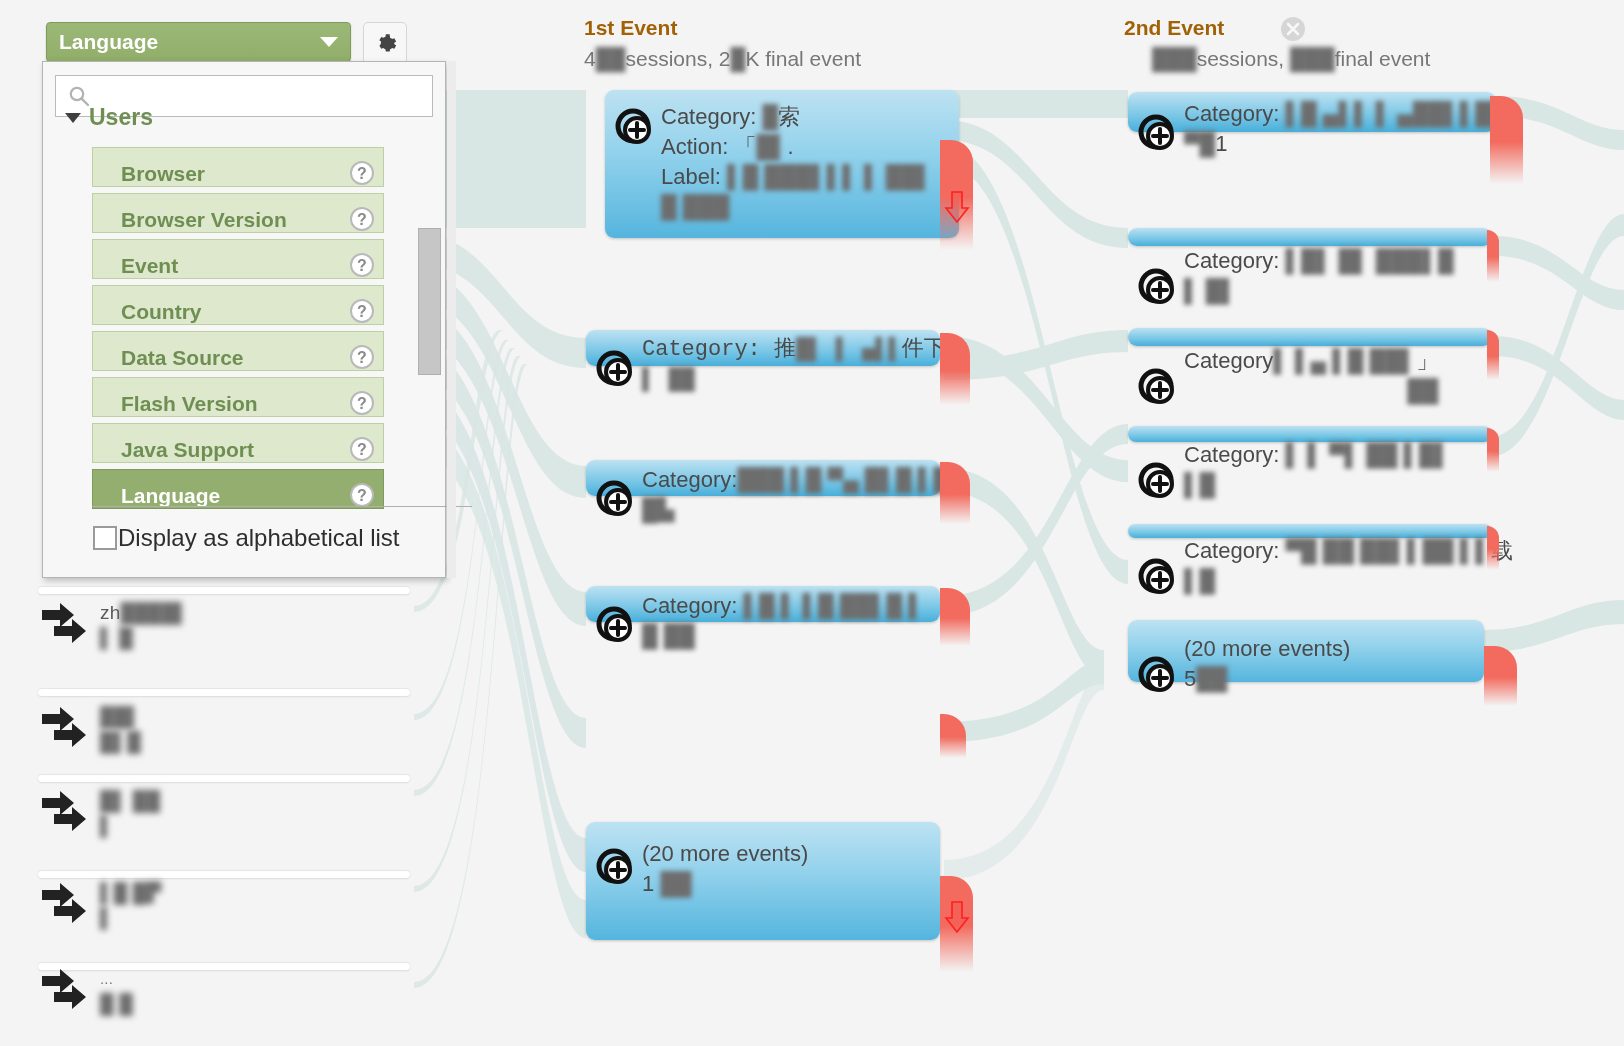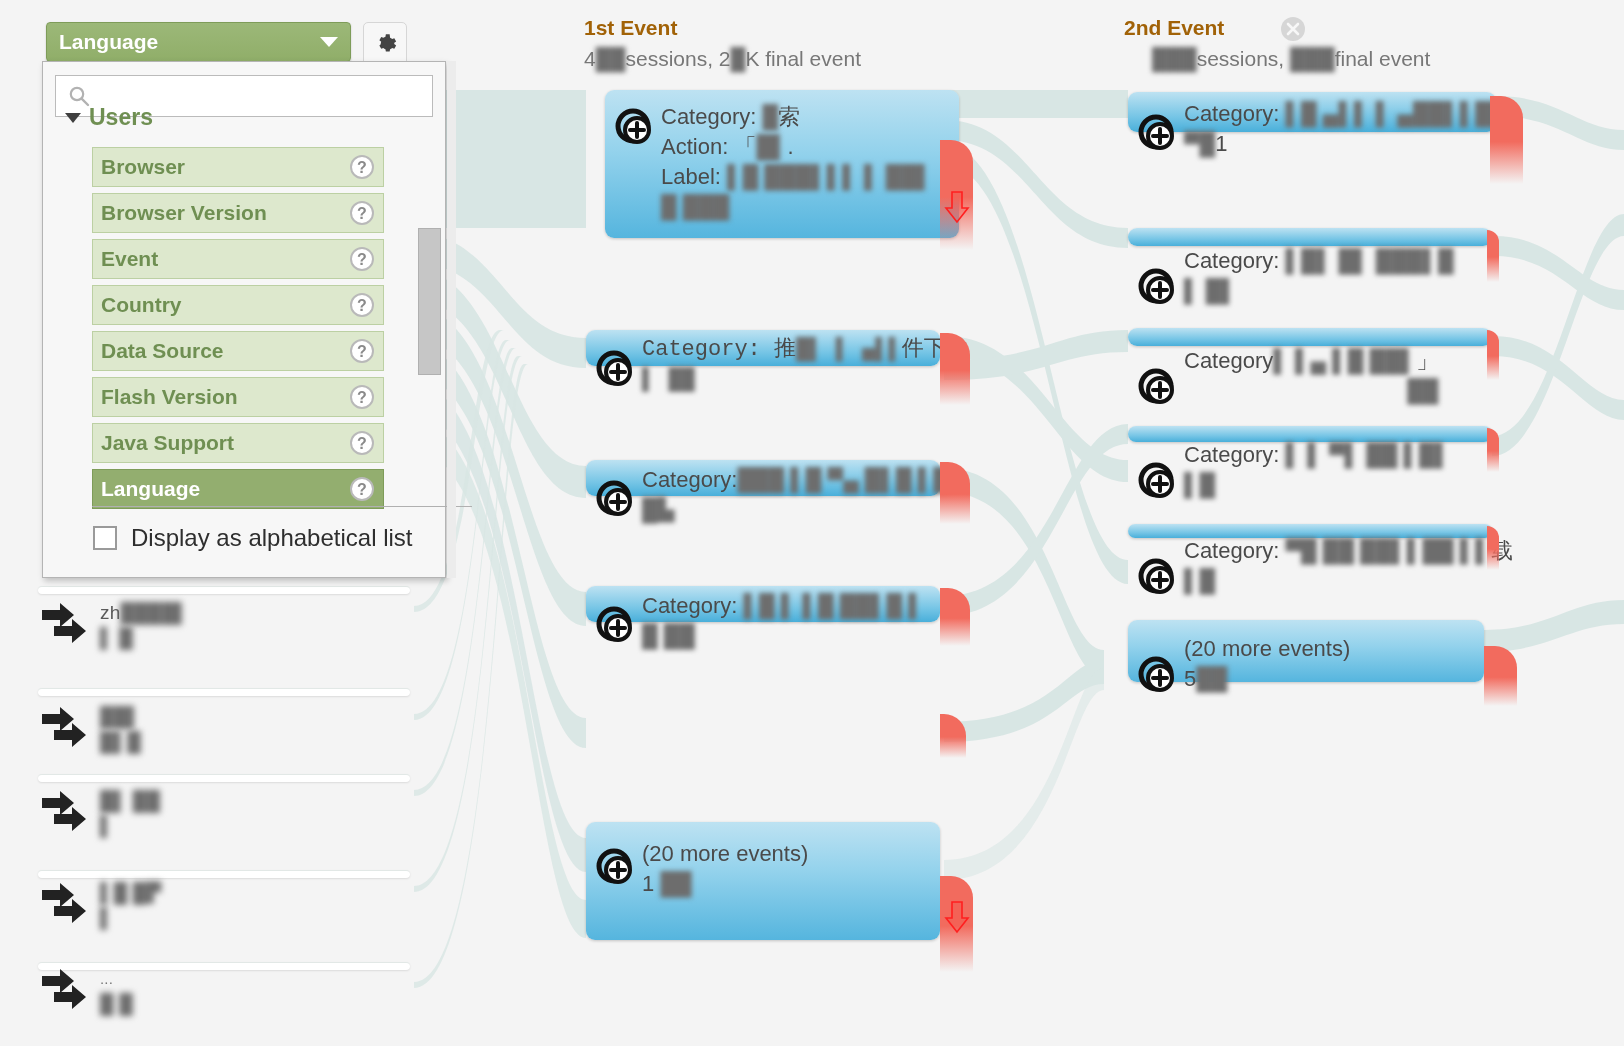--- a/index.html
+++ b/index.html
@@ -108,30 +108,30 @@
     font-size: 23px; font-weight: bold; color: #6f8f52;
   }
   .tri {
     width:0;height:0;border-left:8px solid transparent;border-right:8px solid transparent;
     border-top:10px solid #3f3f3f;
   }
   #dd-list { position:absolute; left: 49px; top: 85px; width: 292px; }
   .dd-item {
     position: relative; height: 40px; margin-bottom: 6px;
     background: #dde8cd; border: 1px solid #bcd0a3;
-    display: flex; align-items: center; padding-left: 8px;
+    display: flex; align-items: flex-end; padding-left: 28px;
     font-size: 21px; font-weight: bold; color: #6f8f52;
     cursor: pointer;
   }
   .dd-item.sel { background: #93ae6f; border-color:#7e9c59; color:#fff; }
   .dd-item .q { position:absolute; right: 8px; width: 26px; height: 26px; }
   #dd-sep { position:absolute; left: 49px; top: 444px; width: 380px; height:1px; background:#b0b0b0; }
   #dd-check {
     position:absolute; left: 50px; top: 462px;
-    display:flex; align-items:center; gap:14px; cursor:pointer;
+    display:flex; align-items:center; gap:1px; cursor:pointer;
   }
   #dd-check .box { width: 24px; height: 24px; background:#fff; border:2px solid #9a9a9a; }
   #dd-check .txt { font-size: 24px; color: #2e2e2e; }
 
   
   #sb-track { position:absolute; left: 447px; top: 61px; width: 9px; height: 517px; background:#ececec; }
   #sb-thumb { position:absolute; left: 418px; top: 228px; width: 23px; height: 147px;
               background:#c6c6c6; border:1px solid #b0b0b0; }
 </style>
 </head>

